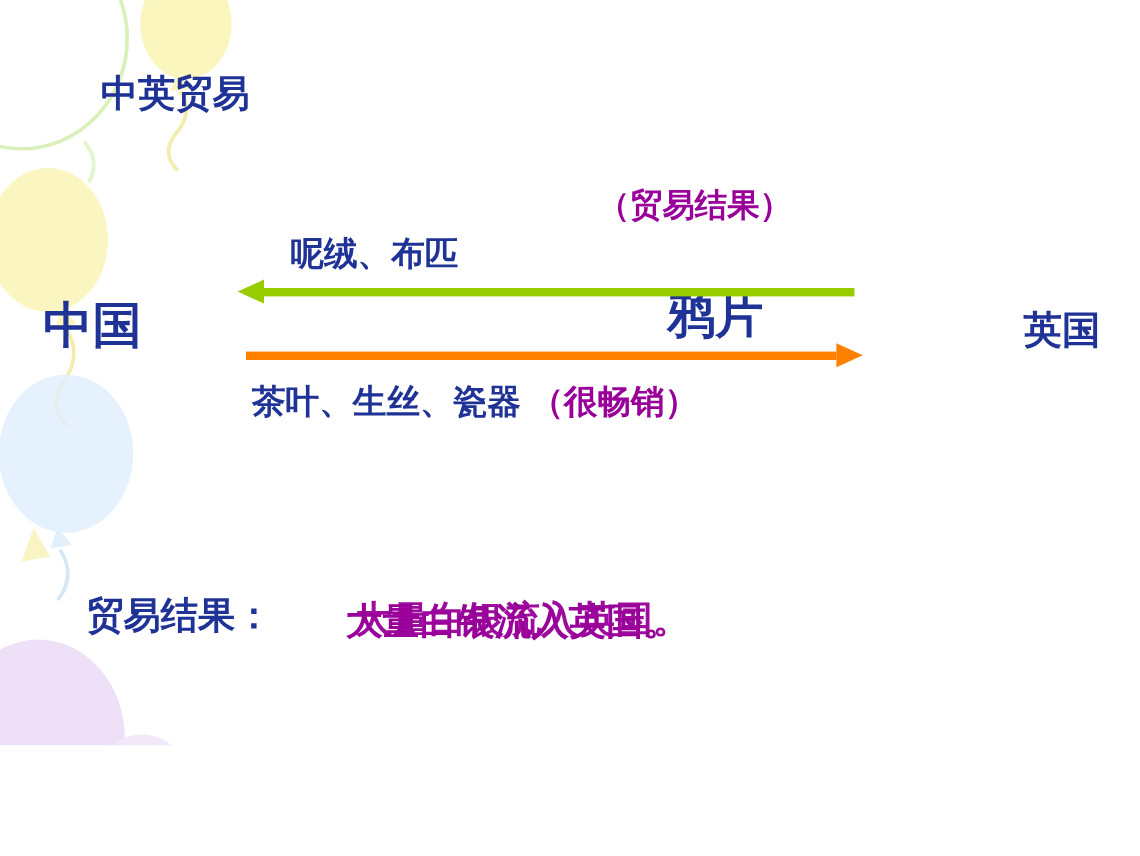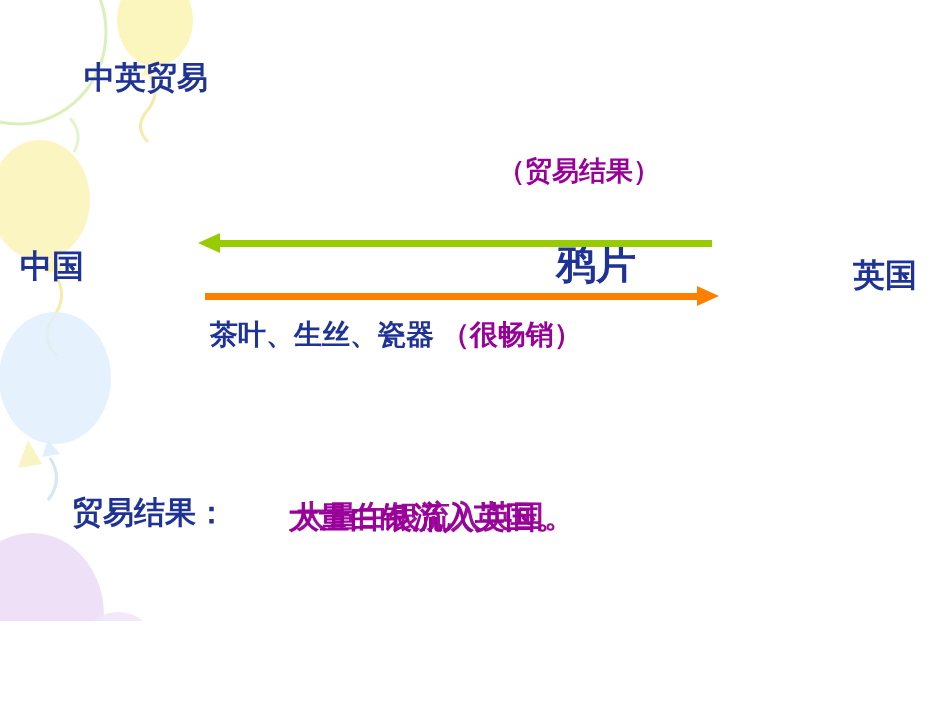--- a/index.html
+++ b/index.html
@@ -15,21 +15,21 @@
   .bg{position:absolute;inset:0;pointer-events:none;}
   .txt{position:absolute;font-weight:bold;white-space:nowrap;line-height:1.15;}
   .navy{color:var(--navy);}
   .purple{color:var(--purple);}
 
   .title{left:84px;top:60px;font-size:31px;}
   .note-hard{left:212px;top:143px;font-size:28px;}
   .note-increase{left:498px;top:156px;font-size:27px;}
   .goods-wool{left:242px;top:196px;font-size:28px;}
   .goods-opium{left:556px;top:221px;font-size:40px;margin-top:20px;}
-  .entity-china{left:20px;top:248px;font-size:32px;}
+  .entity-china{left:36px;top:248px;font-size:41px;}
   .entity-britain{left:812px;top:257px;font-size:32px;margin-left:41px;}
   .goods-bottom{left:210px;top:319px;font-size:28px;}
 
   .arrow{position:absolute;height:7px;}
   .arrow-green{left:220px;top:240px;width:492px;background:var(--green);}
   .arrow-green::before{content:"";position:absolute;left:-22px;top:-7px;width:0;height:0;
     border-top:10px solid transparent;border-bottom:10px solid transparent;
     border-right:22px solid var(--green);}
   .arrow-orange{left:205px;top:293px;width:492px;background:var(--orange);}
   .arrow-orange::after{content:"";position:absolute;right:-22px;top:-7px;width:0;height:0;
@@ -70,20 +70,21 @@
       <ellipse cx="32" cy="615" rx="72" ry="82" fill="#ecdef6" opacity="0.9"></ellipse>
       <ellipse cx="118" cy="668" rx="46" ry="56" fill="#f1e6f9" opacity="0.9"></ellipse>
       <path d="M95 690 q10 14 -2 23" fill="none" stroke="#e3d2f0" stroke-width="3"></path>
     </g>
   </svg>
 
   <div class="txt navy title">中英贸易</div>
 
   <div class="txt purple note-increase">（贸易结果）</div>
 
+  <div class="txt navy goods-wool">呢绒、布匹</div>
   <div class="txt navy goods-opium">鸦片</div>
 
   <div class="arrow arrow-green"></div>
 
   <div class="txt navy entity-china">中国</div>
   <div class="txt navy entity-britain">英国</div>
 
   <div class="arrow arrow-orange"></div>
 
   <div class="txt navy result-label">贸易结果：</div>

